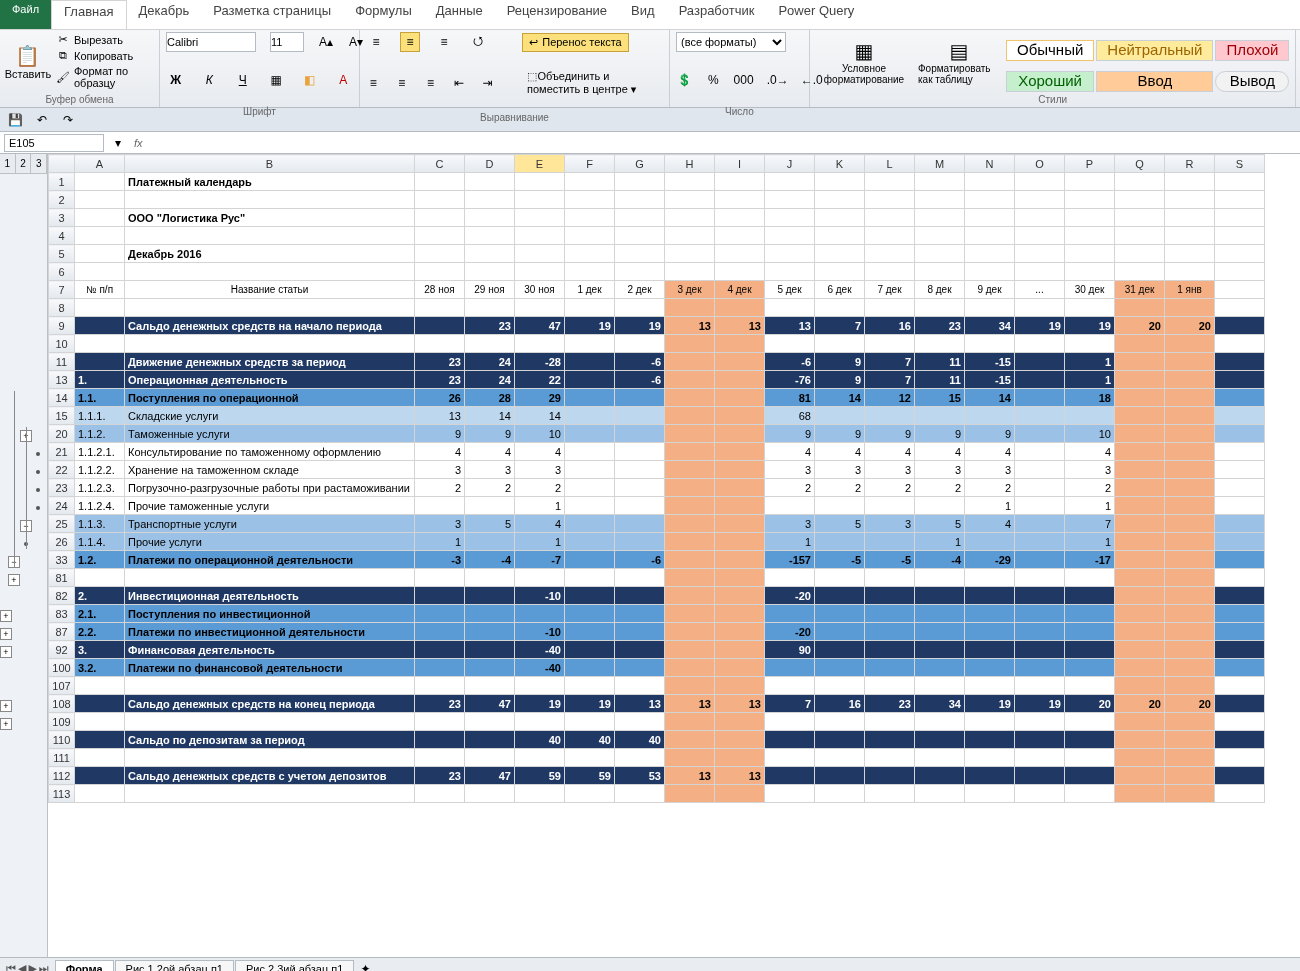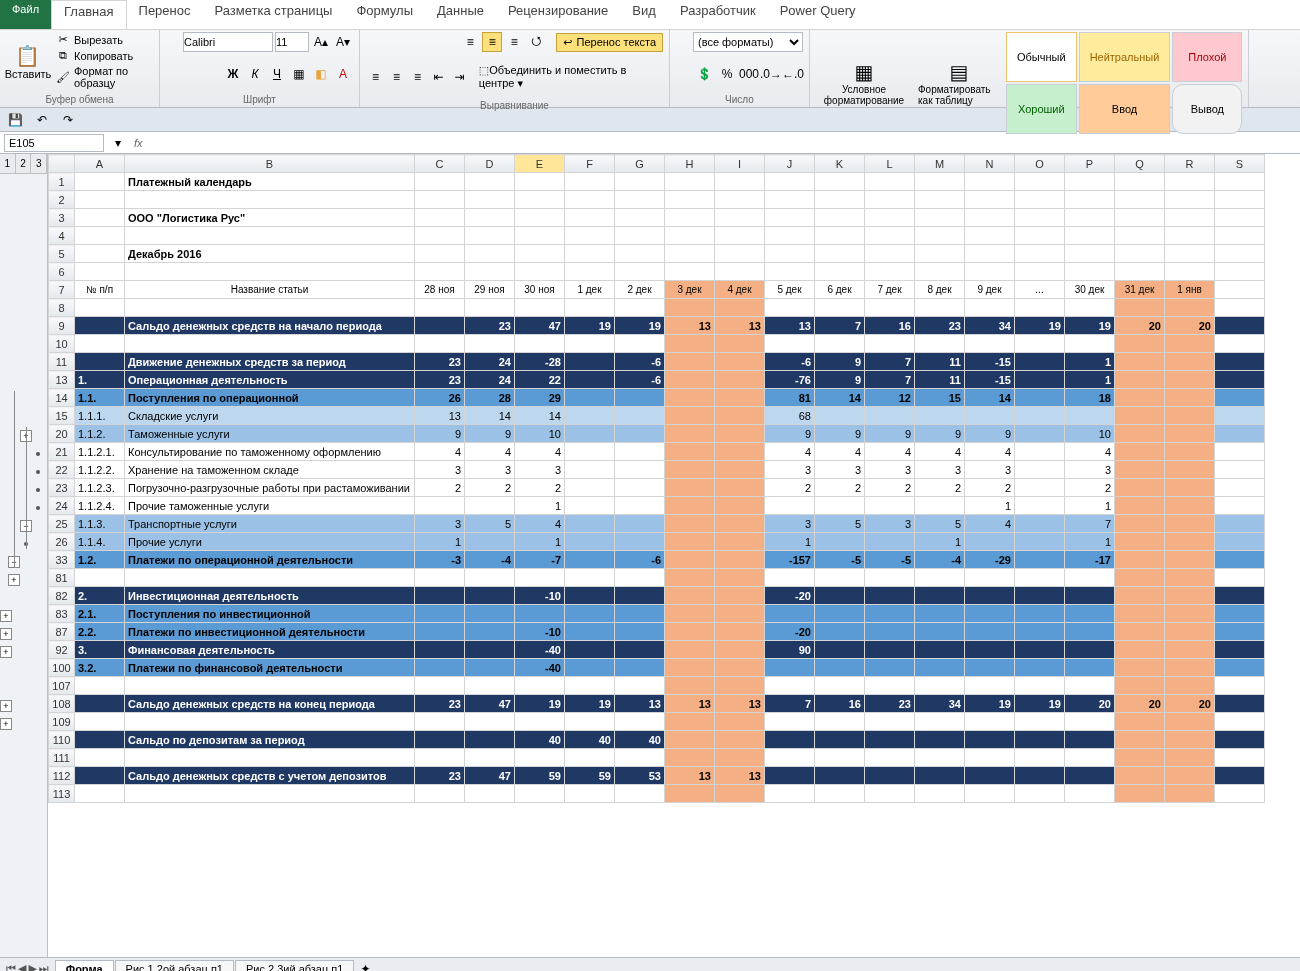--- a/index.html
+++ b/index.html
@@ -13,30 +13,30 @@
 
 .ribbon { display: flex; height: 78px; background: linear-gradient(#f6f7f9,#e8ebef); border-bottom: 1px solid #b5bbc3; }
 .rgroup { border-right: 1px solid #c9cfd6; padding: 2px 6px 0 6px; display: flex; flex-direction: column; justify-content: space-between; }
 .rgroup-label { text-align: center; font-size: 10px; color: #666; padding: 2px 0; }
 .rgroup-body { display: flex; gap: 4px; flex: 1; }
 .bigbtn { display: flex; flex-direction: column; align-items: center; justify-content: center; width: 44px; padding: 2px; cursor: pointer; }
 .bigbtn .ico { font-size: 20px; }
 .smalls { display: flex; flex-direction: column; gap: 1px; }
 .smalls .sm { display: flex; align-items: center; gap: 4px; font-size: 11px; cursor: pointer; padding: 1px 2px; }
 .sm .ico { width: 14px; text-align: center; }
-.font-row { display: flex; gap: 2px; align-items: center; margin-bottom: 8px; justify-content: flex-end; }
+.font-row { display: flex; gap: 14px; align-items: center; margin-bottom: 14px; }
 .font-sel { border: 1px solid #b5bbc3; background: #fff; font-size: 11px; height: 20px; }
 .fs-name { width: 90px; }
 .fs-size { width: 34px; }
 .icobtn { width: 20px; height: 20px; display: inline-flex; align-items: center; justify-content: center; border: 1px solid transparent; cursor: pointer; font-size: 12px; }
 .icobtn.sel { background: #fbe07b; border-color: #c7a23a; }
 .wrap-btn { background: #fbe07b; border: 1px solid #c7a23a; padding: 2px 6px; display: flex; align-items: center; gap: 4px; cursor: pointer; }
 .numfmt { border: 1px solid #b5bbc3; background: #fff; font-size: 11px; height: 20px; width: 110px; }
 .styles-grid { display: grid; grid-template-columns: repeat(3, auto); gap: 2px; }
-.style-cell { border: 1px solid #c9cfd6; padding: 18px 10px; font-size: 11px; cursor: pointer; min-width: 70px; text-align: center; }
+.style-cell { border: 1px solid #c9cfd6; padding: 0 10px; font-size: 15px; cursor: pointer; min-width: 70px; text-align: center; margin-top: 8px; }
 .sc-normal { background: #fff; border-color: #f0c36d; }
 .sc-neutral { background: #ffeb9c; color: #9c6500; }
 .sc-bad { background: #ffc7ce; color: #9c0006; text-align: center; }
 .sc-good { background: #c6efce; color: #006100; }
 .sc-input { background: #ffcc99; }
 .sc-output { background: #f2f2f2; border-radius: 11px; }
 
 .qat { height: 24px; background: #dfe6ee; display: flex; align-items: center; padding: 0 6px; gap: 6px; border-bottom: 1px solid #b5bbc3; }
 .fbar { height: 22px; display: flex; align-items: center; border-bottom: 1px solid #b5bbc3; }
 .namebox { width: 100px; border: 1px solid #b5bbc3; height: 18px; margin: 0 4px; padding: 0 4px; font-size: 11px; }
@@ -88,21 +88,21 @@
 .sheet-tab { padding: 2px 10px; border: 1px solid #b5bbc3; border-bottom: none; background: #f7f7f7; cursor: pointer; margin-right: 1px; }
 .sheet-tab.active { background: #fff; font-weight: bold; }
 .vline { position:absolute; width:1px; background:#888; }
 </style>
 </head>
 <body>
 
 <div class="ribbon-tabs">
   <div class="file-tab">Файл</div>
   <div class="tab active">Главная</div>
-  <div class="tab">Перенос</div>
+  <div class="tab">Декабрь</div>
   <div class="tab">Разметка страницы</div>
   <div class="tab">Формулы</div>
   <div class="tab">Данные</div>
   <div class="tab">Рецензирование</div>
   <div class="tab">Вид</div>
   <div class="tab">Разработчик</div>
   <div class="tab">Power Query</div>
 </div>
 
 <div class="ribbon">

